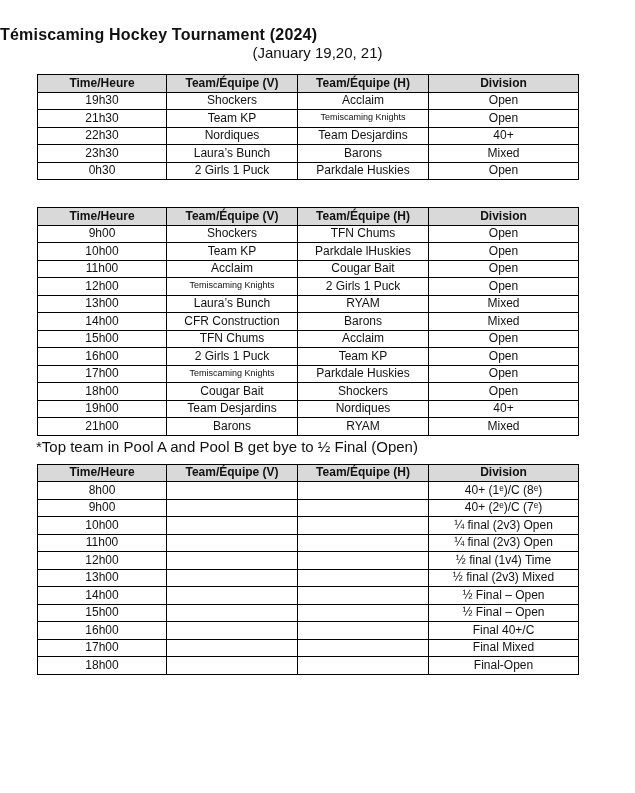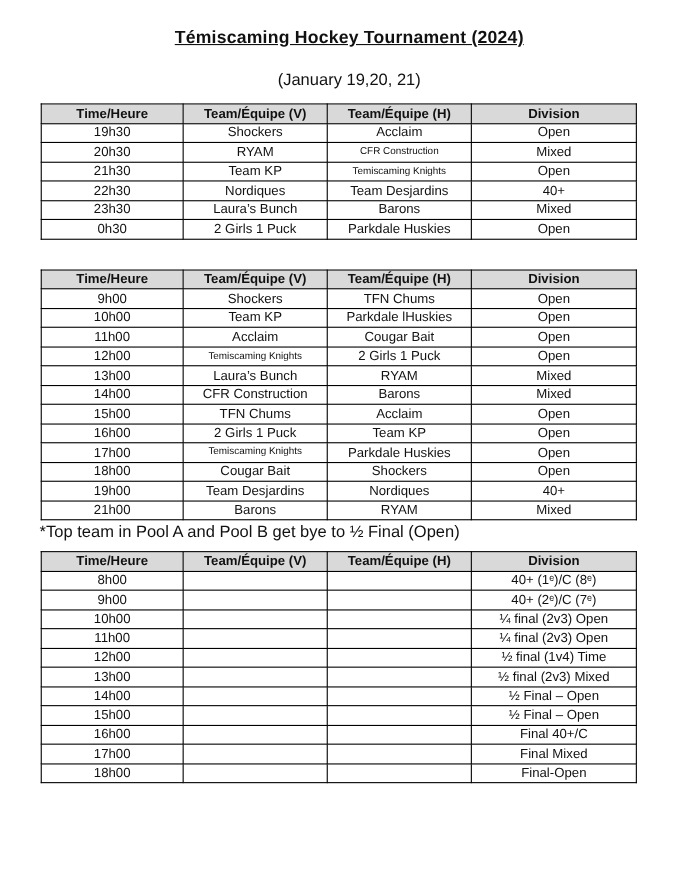--- a/index.html
+++ b/index.html
@@ -15,28 +15,26 @@
     overflow: hidden;
   }
   .page {
     position: relative;
     width: 635px;
     height: 793px;
   }
   .title {
     margin: 0;
     padding-top: 26px;
-    text-align: center;
+    text-align: left;
     font-size: 16px;
     font-weight: 700;
-    text-decoration: underline;
     letter-spacing: 0.2px;
   }
   .subtitle {
-    margin-top: 20px;
     text-align: center;
     font-size: 15px;
     font-weight: 400;
   }
   table.schedule {
     border-collapse: collapse;
     table-layout: fixed;
     width: 541px;
     margin-left: 37px;
     border: 1.5px solid #000;
@@ -91,26 +89,20 @@
         </tr>
       </thead>
     <tbody>
         <tr>
           <td>19h30</td>
           <td>Shockers</td>
           <td>Acclaim</td>
           <td>Open</td>
         </tr>
         <tr>
-          <td>20h30</td>
-          <td>RYAM</td>
-          <td class="small">CFR Construction</td>
-          <td>Mixed</td>
-        </tr>
-        <tr>
           <td>21h30</td>
           <td>Team KP</td>
           <td class="small">Temiscaming Knights</td>
           <td>Open</td>
         </tr>
         <tr>
           <td>22h30</td>
           <td>Nordiques</td>
           <td>Team Desjardins</td>
           <td>40+</td>

